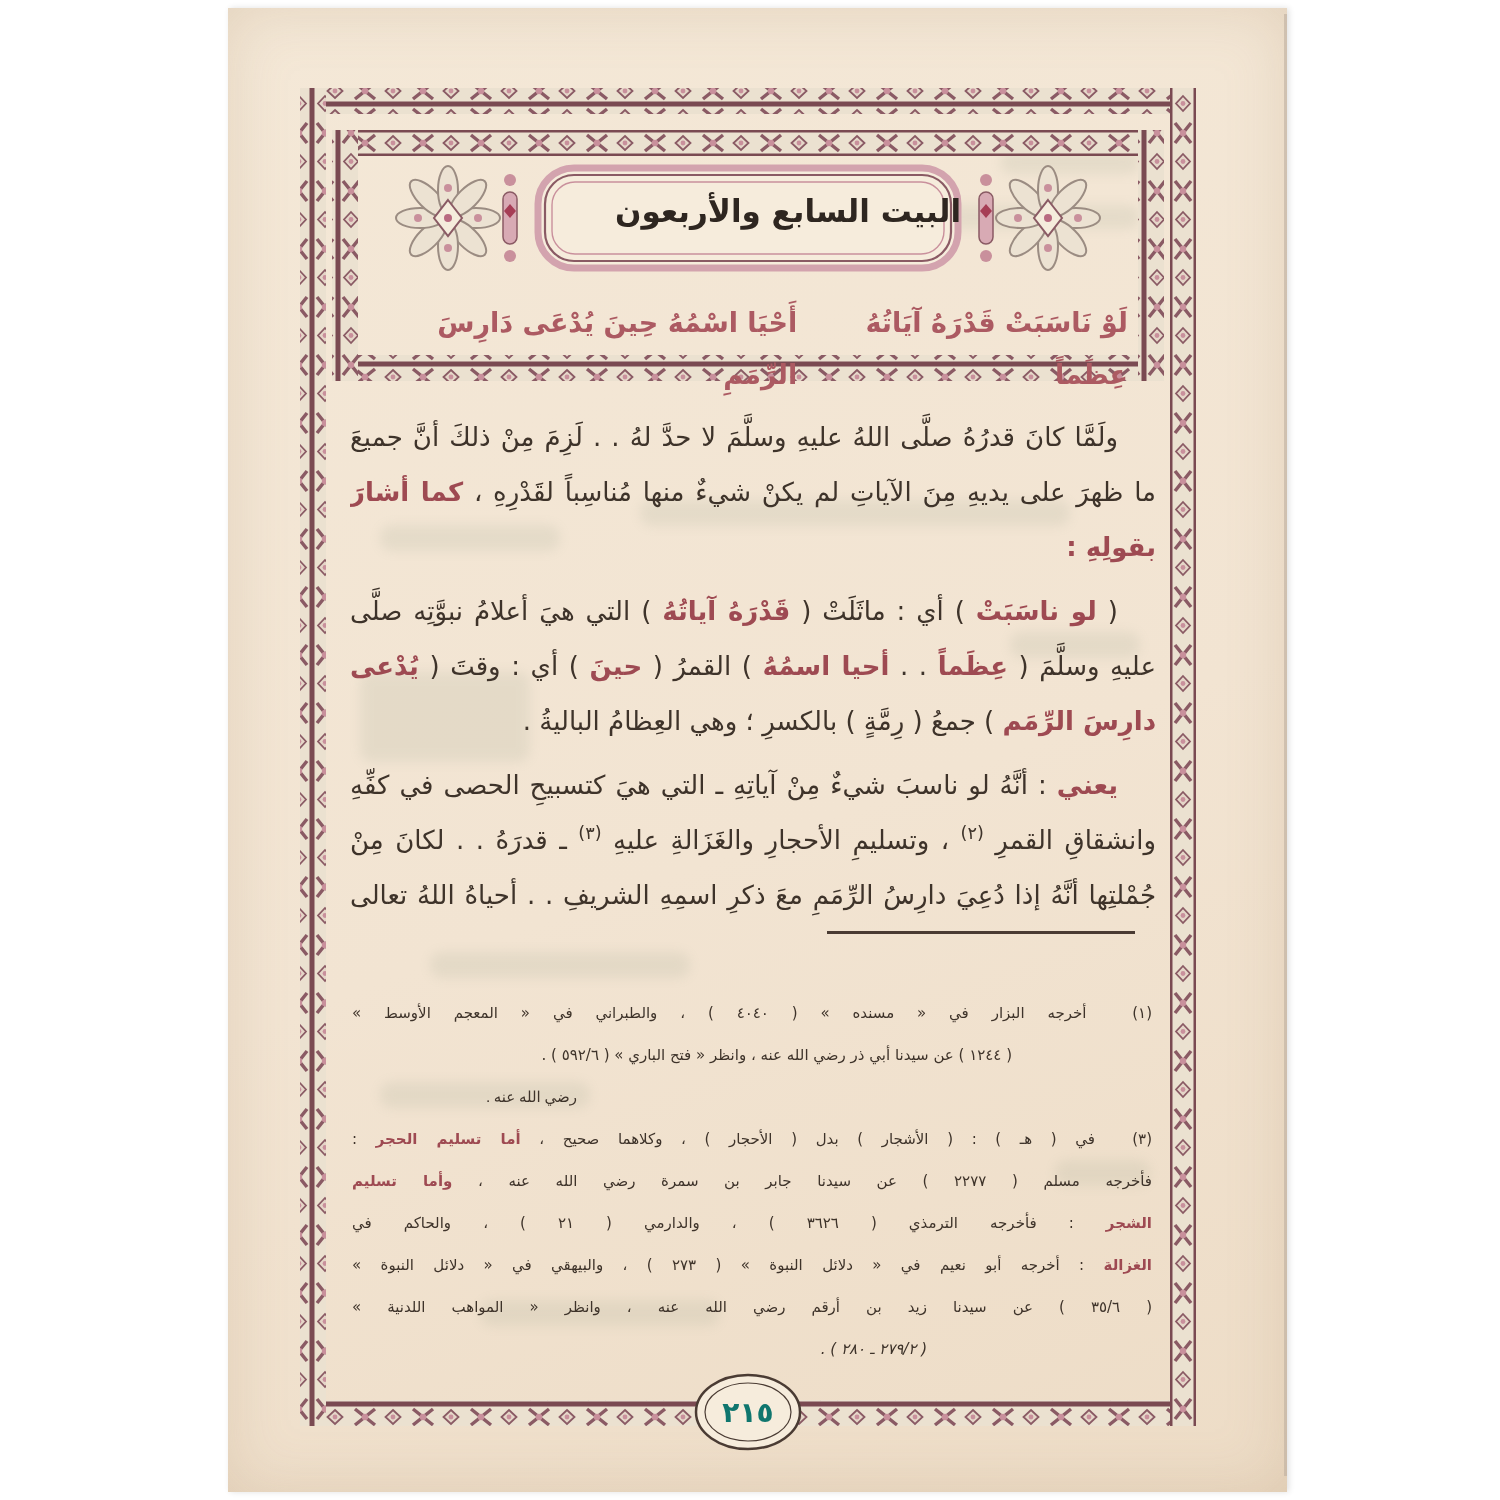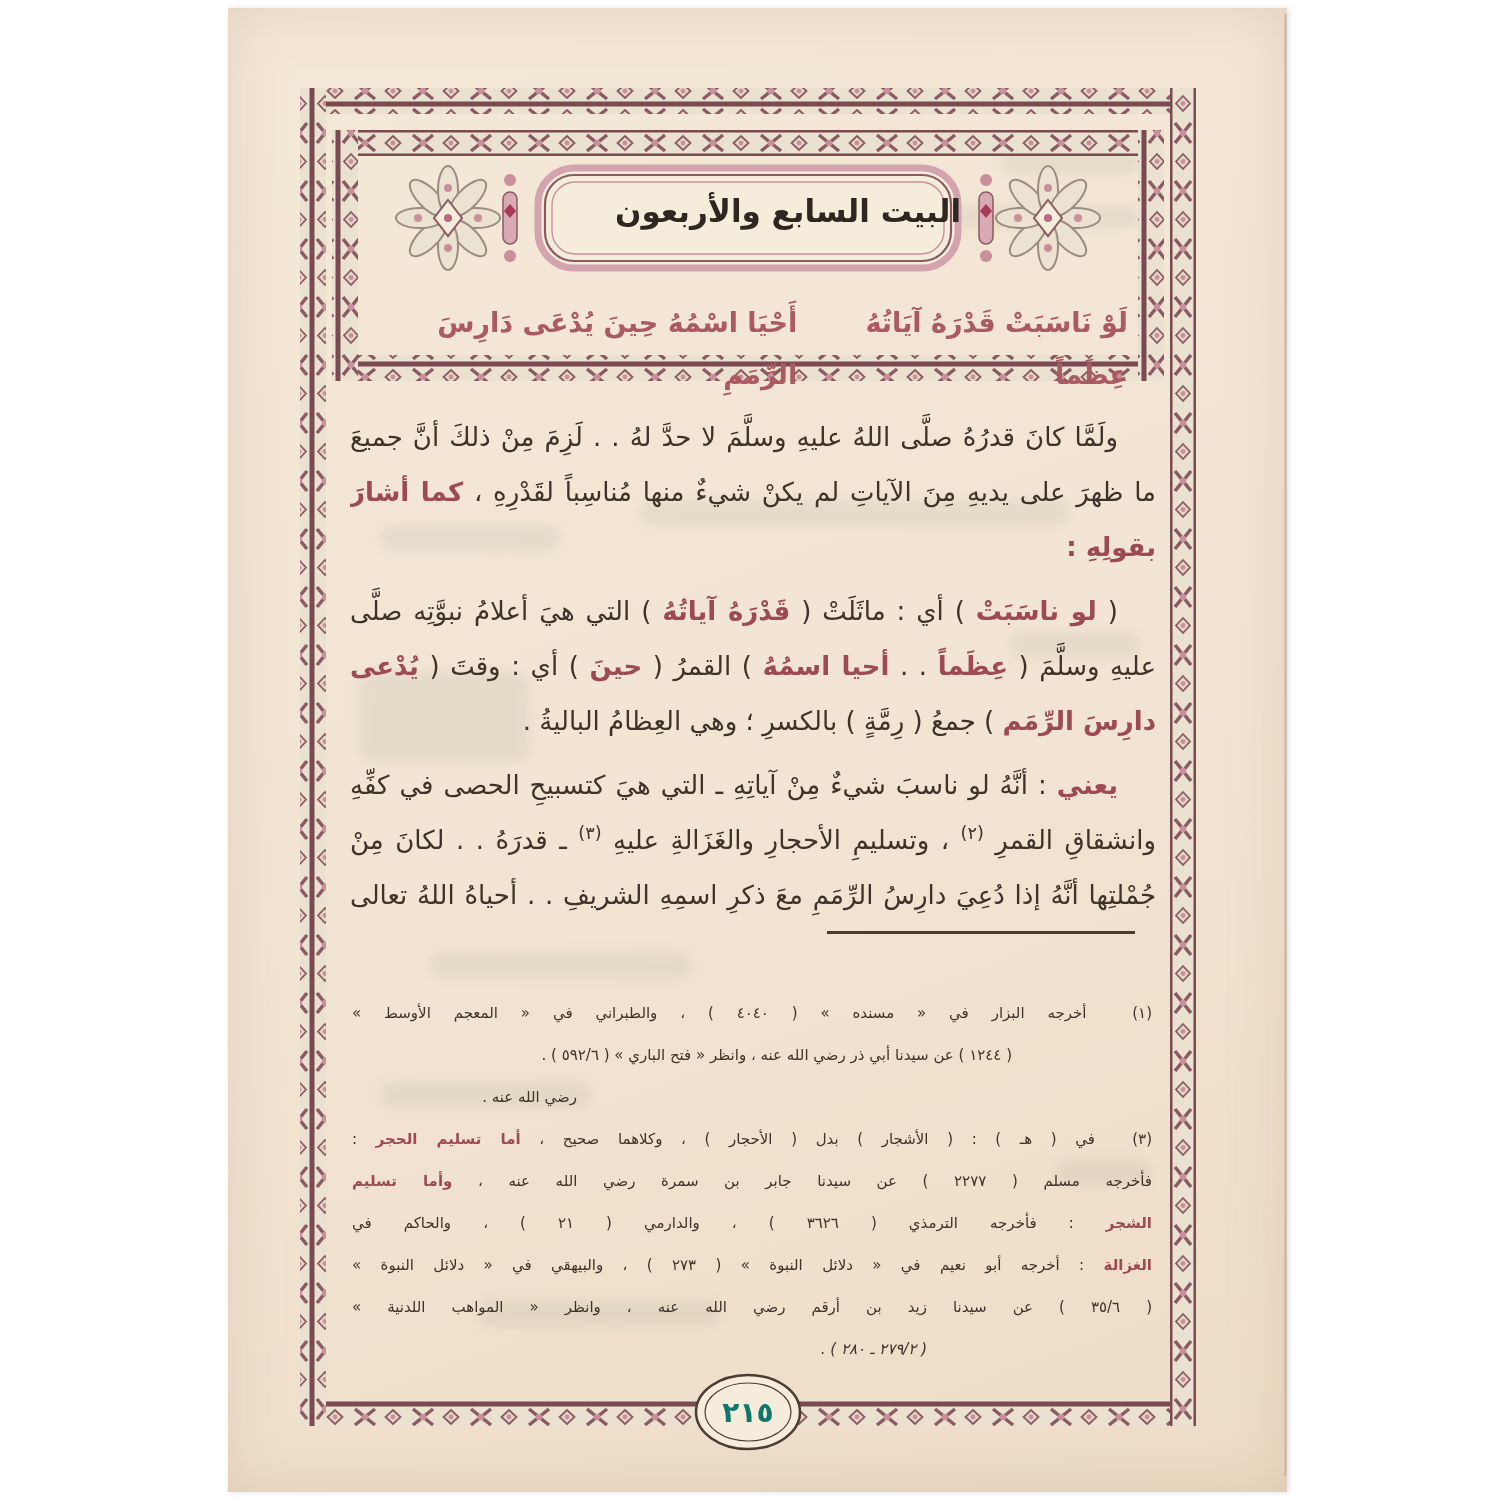--- a/index.html
+++ b/index.html
@@ -29,21 +29,21 @@
   .short{text-align:left;text-align-last:right !important;}
   .red{color:var(--red,#9e4a52);font-weight:bold;}
   sup{font-size:68%;line-height:0;}
   .fnrule{position:absolute;left:827px;top:931px;width:308px;height:3px;
           background:var(--rule,#4a3b33);}
   .footnotes{position:absolute;left:352px;top:992px;width:800px;direction:rtl;
              color:var(--ink,#3e332a);font-size:15px;}
   .footnotes .tl{line-height:42px;height:42px;overflow:hidden;
                  text-align:justify;text-align-last:justify;}
   .ind1{margin-right:140px;text-align:right !important;text-align-last:right !important;}
-  .ind2{margin-right:575px;text-align:right;text-align-last:right !important;}
+  .ind2{margin-right:575px;text-align:right;text-align-last:right !important;font-family:Liberation Serif, serif;}
   .ind3{margin-right:225px;text-align:center;text-align-last:right !important;font-style:italic;}
   .page-num{position:absolute;left:713px;top:1391px;width:70px;height:44px;
             line-height:44px;text-align:center;font-size:28px;font-weight:bold;
             color:#0f766e;direction:rtl;}
   
   .ghost{position:absolute;border-radius:12px;background:var(--ghost,#89977f);
          filter:blur(6px);opacity:.13;pointer-events:none;}
 </style>
 </head>
 <body>

